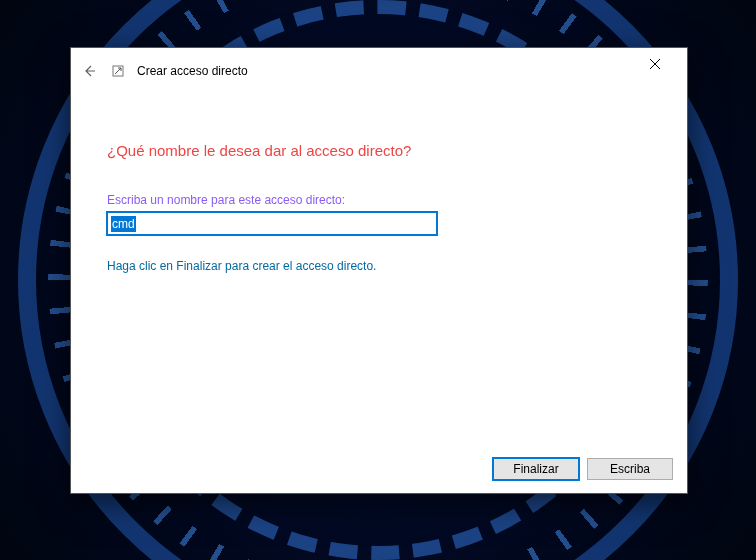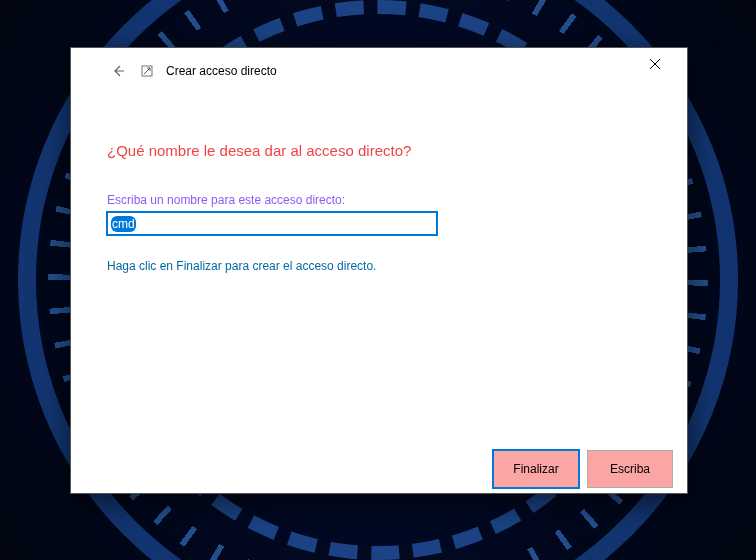--- a/index.html
+++ b/index.html
@@ -46,21 +46,21 @@
       background: #ffffff;
       border: 1px solid #555;
       box-shadow: 0 8px 30px rgba(0,0,0,0.6);
       display: flex;
       flex-direction: column;
     }
     .dialog-header {
       height: 46px;
       display: flex;
       align-items: center;
-      padding: 0 10px 0 35px;
+      padding: 0 10px 0 6px;
       gap: 4px;
     }
     .back-arrow {
       width: 24px; height: 24px; display: flex; align-items: center; justify-content: center;
       color: #606060; cursor: pointer;
     }
     .shortcut-icon {
       width: 14px; height: 14px; margin: 0 8px 0 6px;
       display: inline-flex; align-items: center; justify-content: center;
       color: #505050;
@@ -96,40 +96,39 @@
       display: flex;
       align-items: center;
       padding: 0 3px;
     }
     .input-value {
       font-size: 12px;
       background: #0078d7;
       color: #fff;
       padding: 0 1px;
       line-height: 16px;
-      border-radius: 6px;
     }
     .hint {
       font-size: 12px;
       color: #0369a1;
       margin-top: 24px;
     }
 
     .dialog-footer {
       height: 48px;
       display: flex;
       align-items: center;
       justify-content: flex-end;
       padding: 0 14px;
       gap: 8px;
     }
     .btn {
       min-width: 86px;
-      height: 38px;
-      background: #fca5a5;
+      height: 22px;
+      background: #e5e5e5;
       border: 1px solid #adadad;
       font-size: 12px;
       font-family: inherit;
       cursor: pointer;
       padding: 0 12px;
     }
     .btn.primary {
       border: 1px solid #0078d7;
       outline: 1px solid #0078d7;
     }

